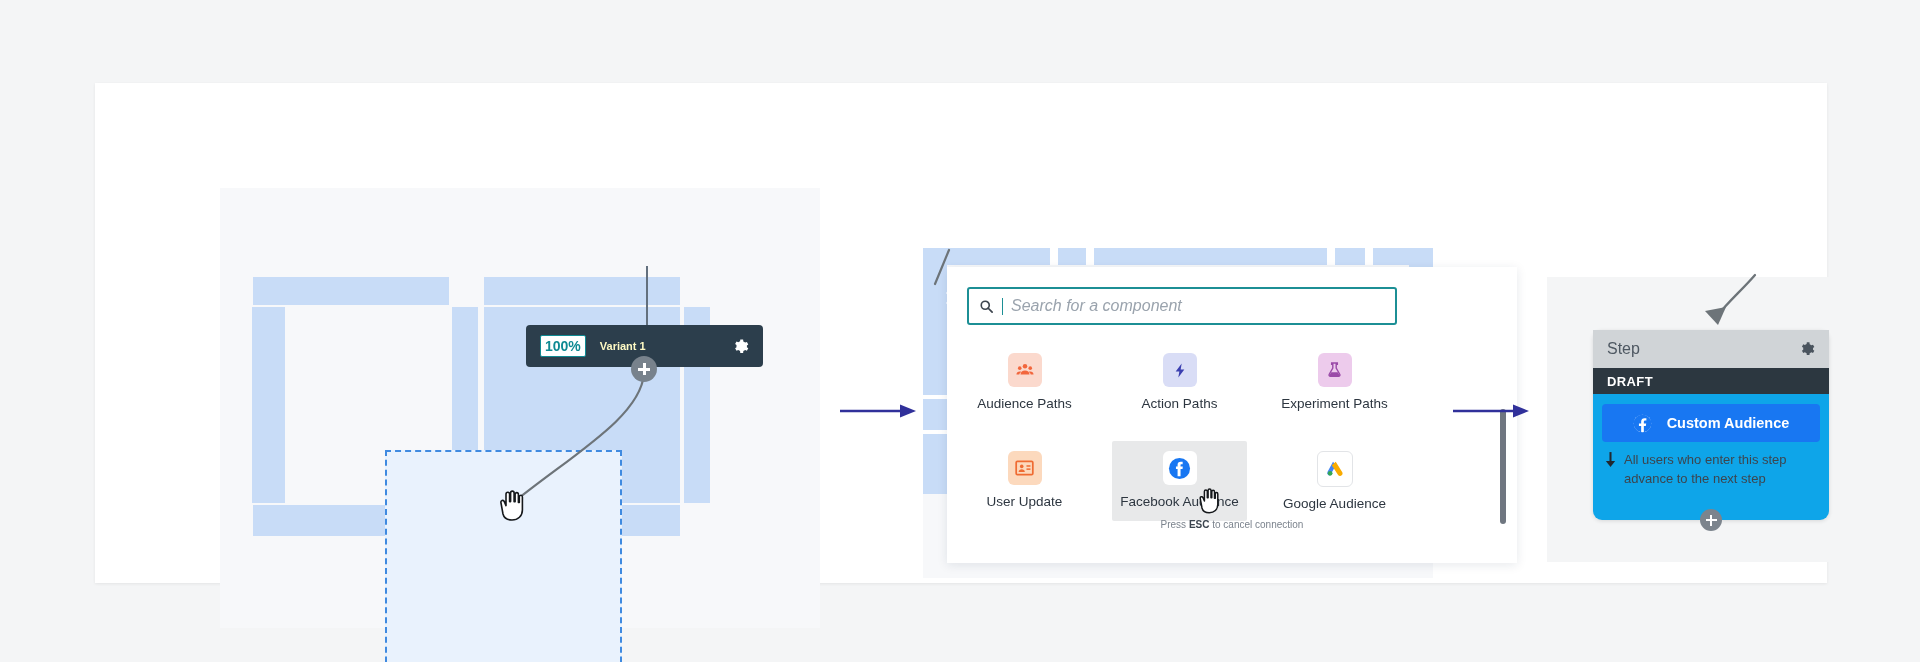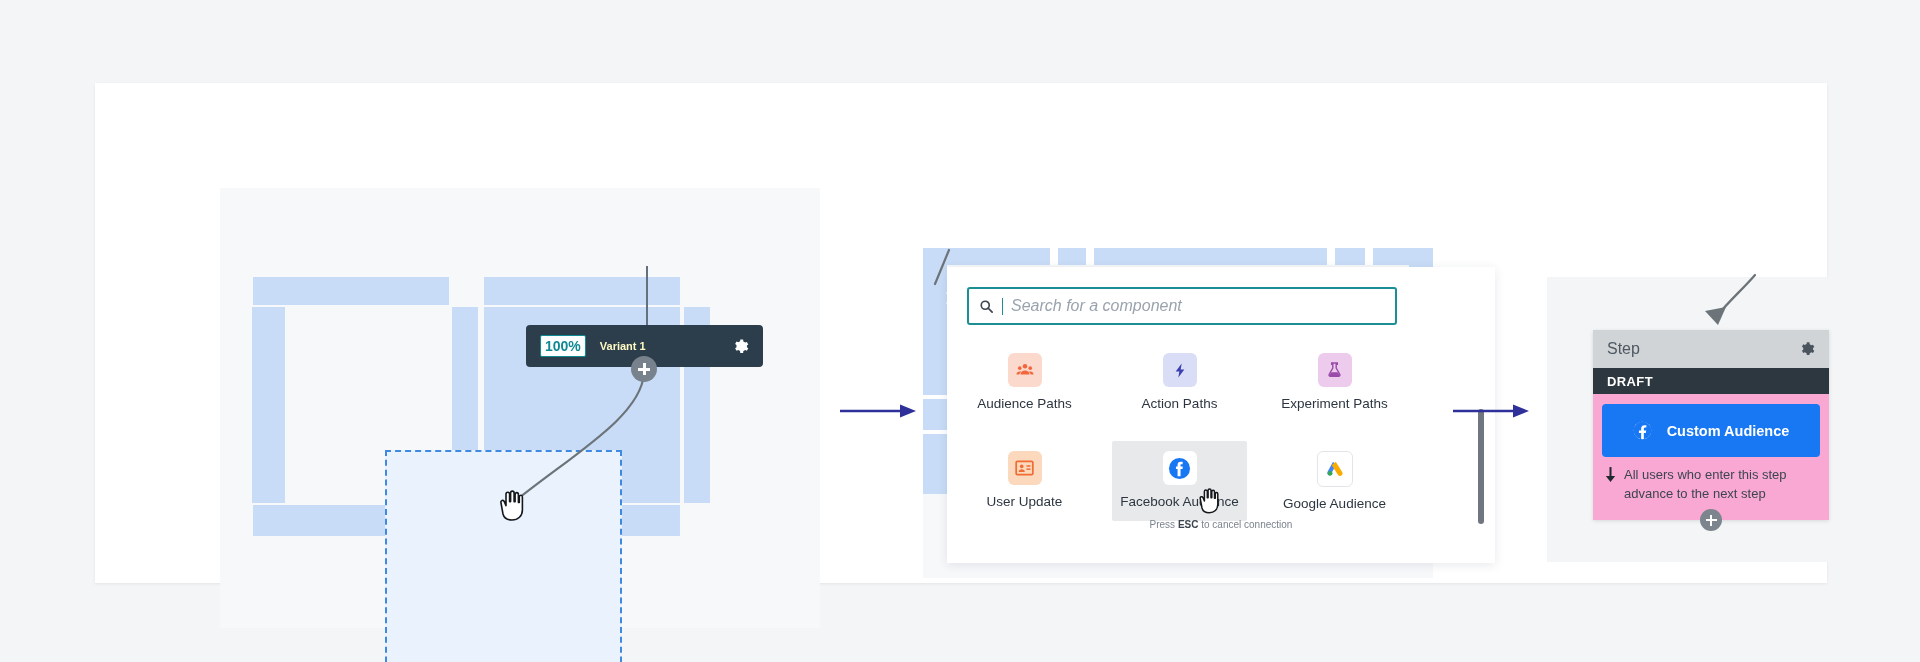--- a/index.html
+++ b/index.html
@@ -126,20 +126,21 @@
   #panel-two-bg { position: absolute; inset: 0; background: #f7f8fa; }
 
   #picker-card {
     position: absolute;
     left: 24px;
     top: 19px;
     width: 548px;
     height: 296px;
     background: #ffffff;
     box-shadow: 0 2px 10px rgba(20,40,70,0.10);
+    padding-left: 22px;
   }
   #search-box {
     position: absolute;
     left: 20px;
     top: 20px;
     width: 430px;
     height: 38px;
     border: 2px solid #1c8f95;
     border-radius: 3px;
     background: #ffffff;
@@ -222,22 +223,23 @@
     width: 328px;
     height: 285px;
     background: #f4f5f6;
   }
   #step-card {
     position: absolute;
     left: 46px;
     top: 53px;
     width: 236px;
     height: 190px;
-    background: #f9a8d4;
+    background: #0ea5e9;
     box-shadow: 0 1px 4px rgba(0,0,0,0.12);
+    border-radius: 9px;
   }
   #step-header {
     height: 38px;
     background: #d0d4d7;
     display: flex;
     align-items: center;
     justify-content: space-between;
     padding: 0 14px;
     box-sizing: border-box;
   }
@@ -249,21 +251,21 @@
     font-size: 13px;
     font-weight: bold;
     letter-spacing: 0.4px;
     display: flex;
     align-items: center;
     padding: 12px 14px;
     box-sizing: border-box;
   }
   #step-body { padding: 10px 9px 0; }
   #custom-audience-btn {
-    height: 53px;
+    height: 38px;
     background: #1877f2;
     border-radius: 4px;
     display: flex;
     align-items: center;
     justify-content: center;
     gap: 15px;
     color: #ffffff;
     font-size: 14.5px;
     font-weight: bold;
   }

